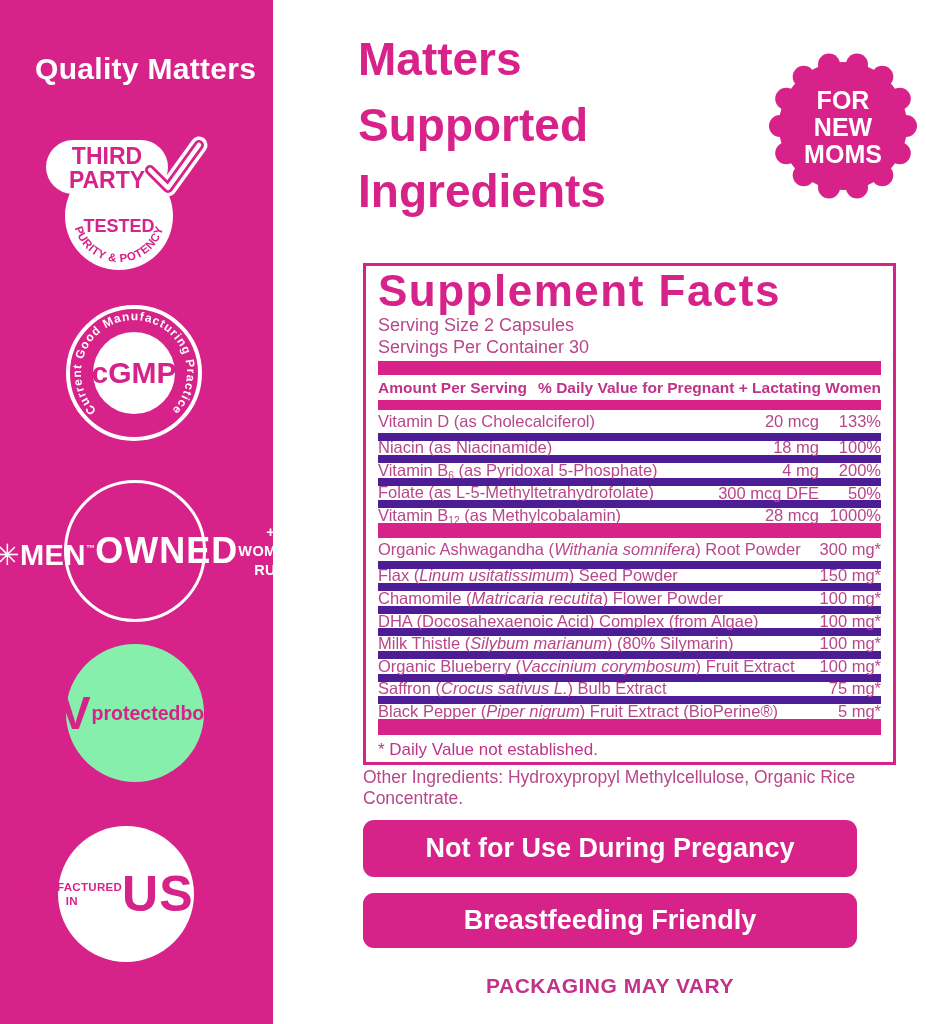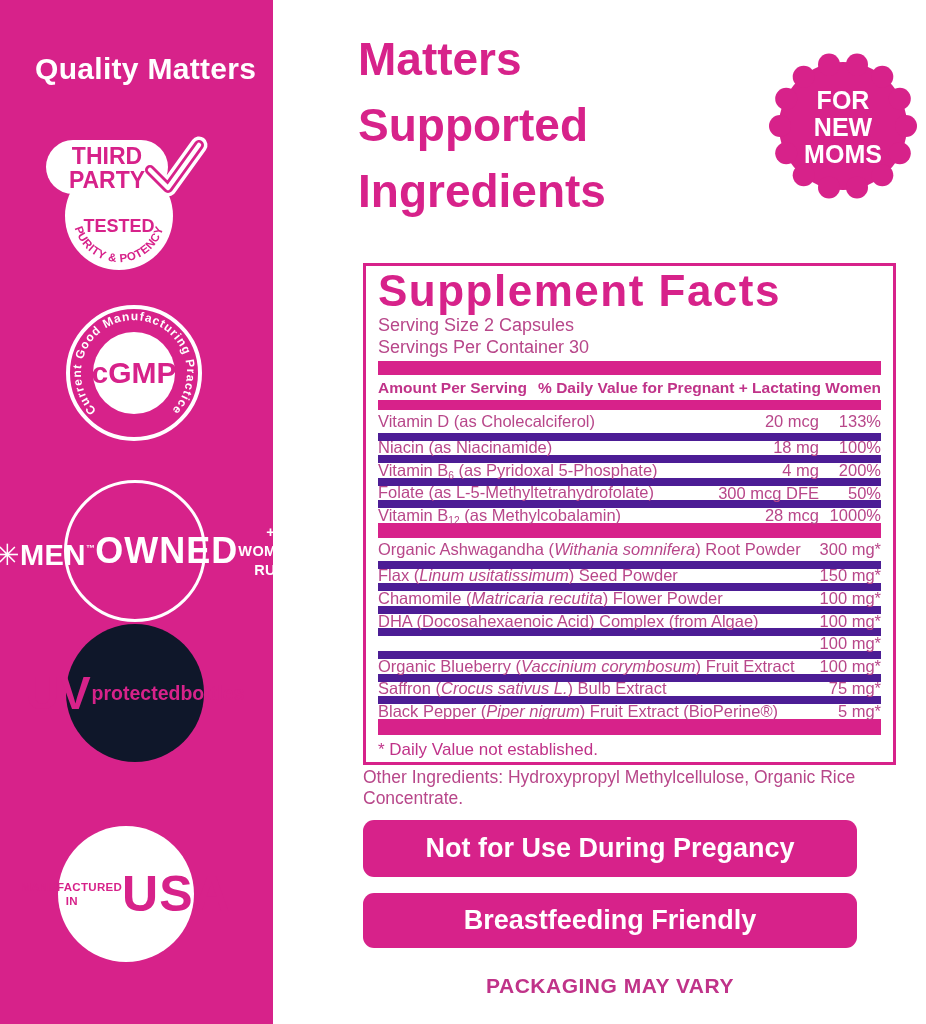--- a/index.html
+++ b/index.html
@@ -12,21 +12,21 @@
   .tp-badge{left:46px;top:128px;}
   .cgmp-badge{left:63px;top:302px;}
   .circle-badge{position:absolute;border-radius:50%;display:flex;flex-direction:row;
                 align-items:center;justify-content:center;text-align:center;}
   .women-badge{left:64px;top:480px;width:136px;height:136px;border:3.5px solid #fff;color:#fff;}
   .women-l1{font-size:29px;font-weight:bold;line-height:30px;letter-spacing:.5px;}
   .women-l1 .flake{font-family:"DejaVu Sans",sans-serif;}
   .women-l1 sup{font-size:9px;vertical-align:14px;}
   .women-l2{font-size:36px;font-weight:bold;line-height:30px;letter-spacing:1px;}
   .women-l3{font-size:14.5px;font-weight:bold;line-height:19px;letter-spacing:.4px;}
-  .uv-badge{left:66px;top:624px;width:138px;height:138px;background:#0f172a;color:#D7228A;}
+  .uv-badge{left:66px;top:644px;width:138px;height:138px;background:#86efac;color:#D7228A;}
   .uv-l1{font-size:46px;font-weight:bold;line-height:42px;letter-spacing:1px;}
   .uv-l2,.uv-l3{font-size:19.5px;font-weight:bold;line-height:23px;}
   .usa-badge{left:58px;top:826px;width:136px;height:136px;background:#fff;color:#D7228A;}
   .usa-l1{font-size:11.5px;font-weight:bold;letter-spacing:.3px;line-height:14px;}
   .usa-l2{font-size:50px;font-weight:bold;line-height:48px;letter-spacing:1px;}
   
   .main-title{position:absolute;left:358px;top:26px;margin:0;color:#D7228A;
               font-size:46px;font-weight:bold;line-height:66px;}
   .main-title span{display:block;}
   .moms-badge{left:765px;top:48px;}
@@ -204,20 +204,21 @@
       </div>
       <div class="f-row">
         <span class="nm"><span>Chamomile (</span><i>Matricaria recutita</i><span>) Flower Powder</span></span>
         <span class="amt2">100 mg*</span>
       </div>
       <div class="f-row">
         <span class="nm"><span>DHA (Docosahexaenoic Acid) Complex (from Algae)</span><i></i><span></span></span>
         <span class="amt2">100 mg*</span>
       </div>
       <div class="f-row">
+        <span class="nm"><span>Milk Thistle (</span><i>Silybum marianum</i><span>) (80% Silymarin)</span></span>
         <span class="amt2">100 mg*</span>
       </div>
       <div class="f-row">
         <span class="nm"><span>Organic Blueberry (</span><i>Vaccinium corymbosum</i><span>) Fruit Extract</span></span>
         <span class="amt2">100 mg*</span>
       </div>
       <div class="f-row">
         <span class="nm"><span>Saffron (</span><i>Crocus sativus L.</i><span>) Bulb Extract</span></span>
         <span class="amt2">75 mg*</span>
       </div>

